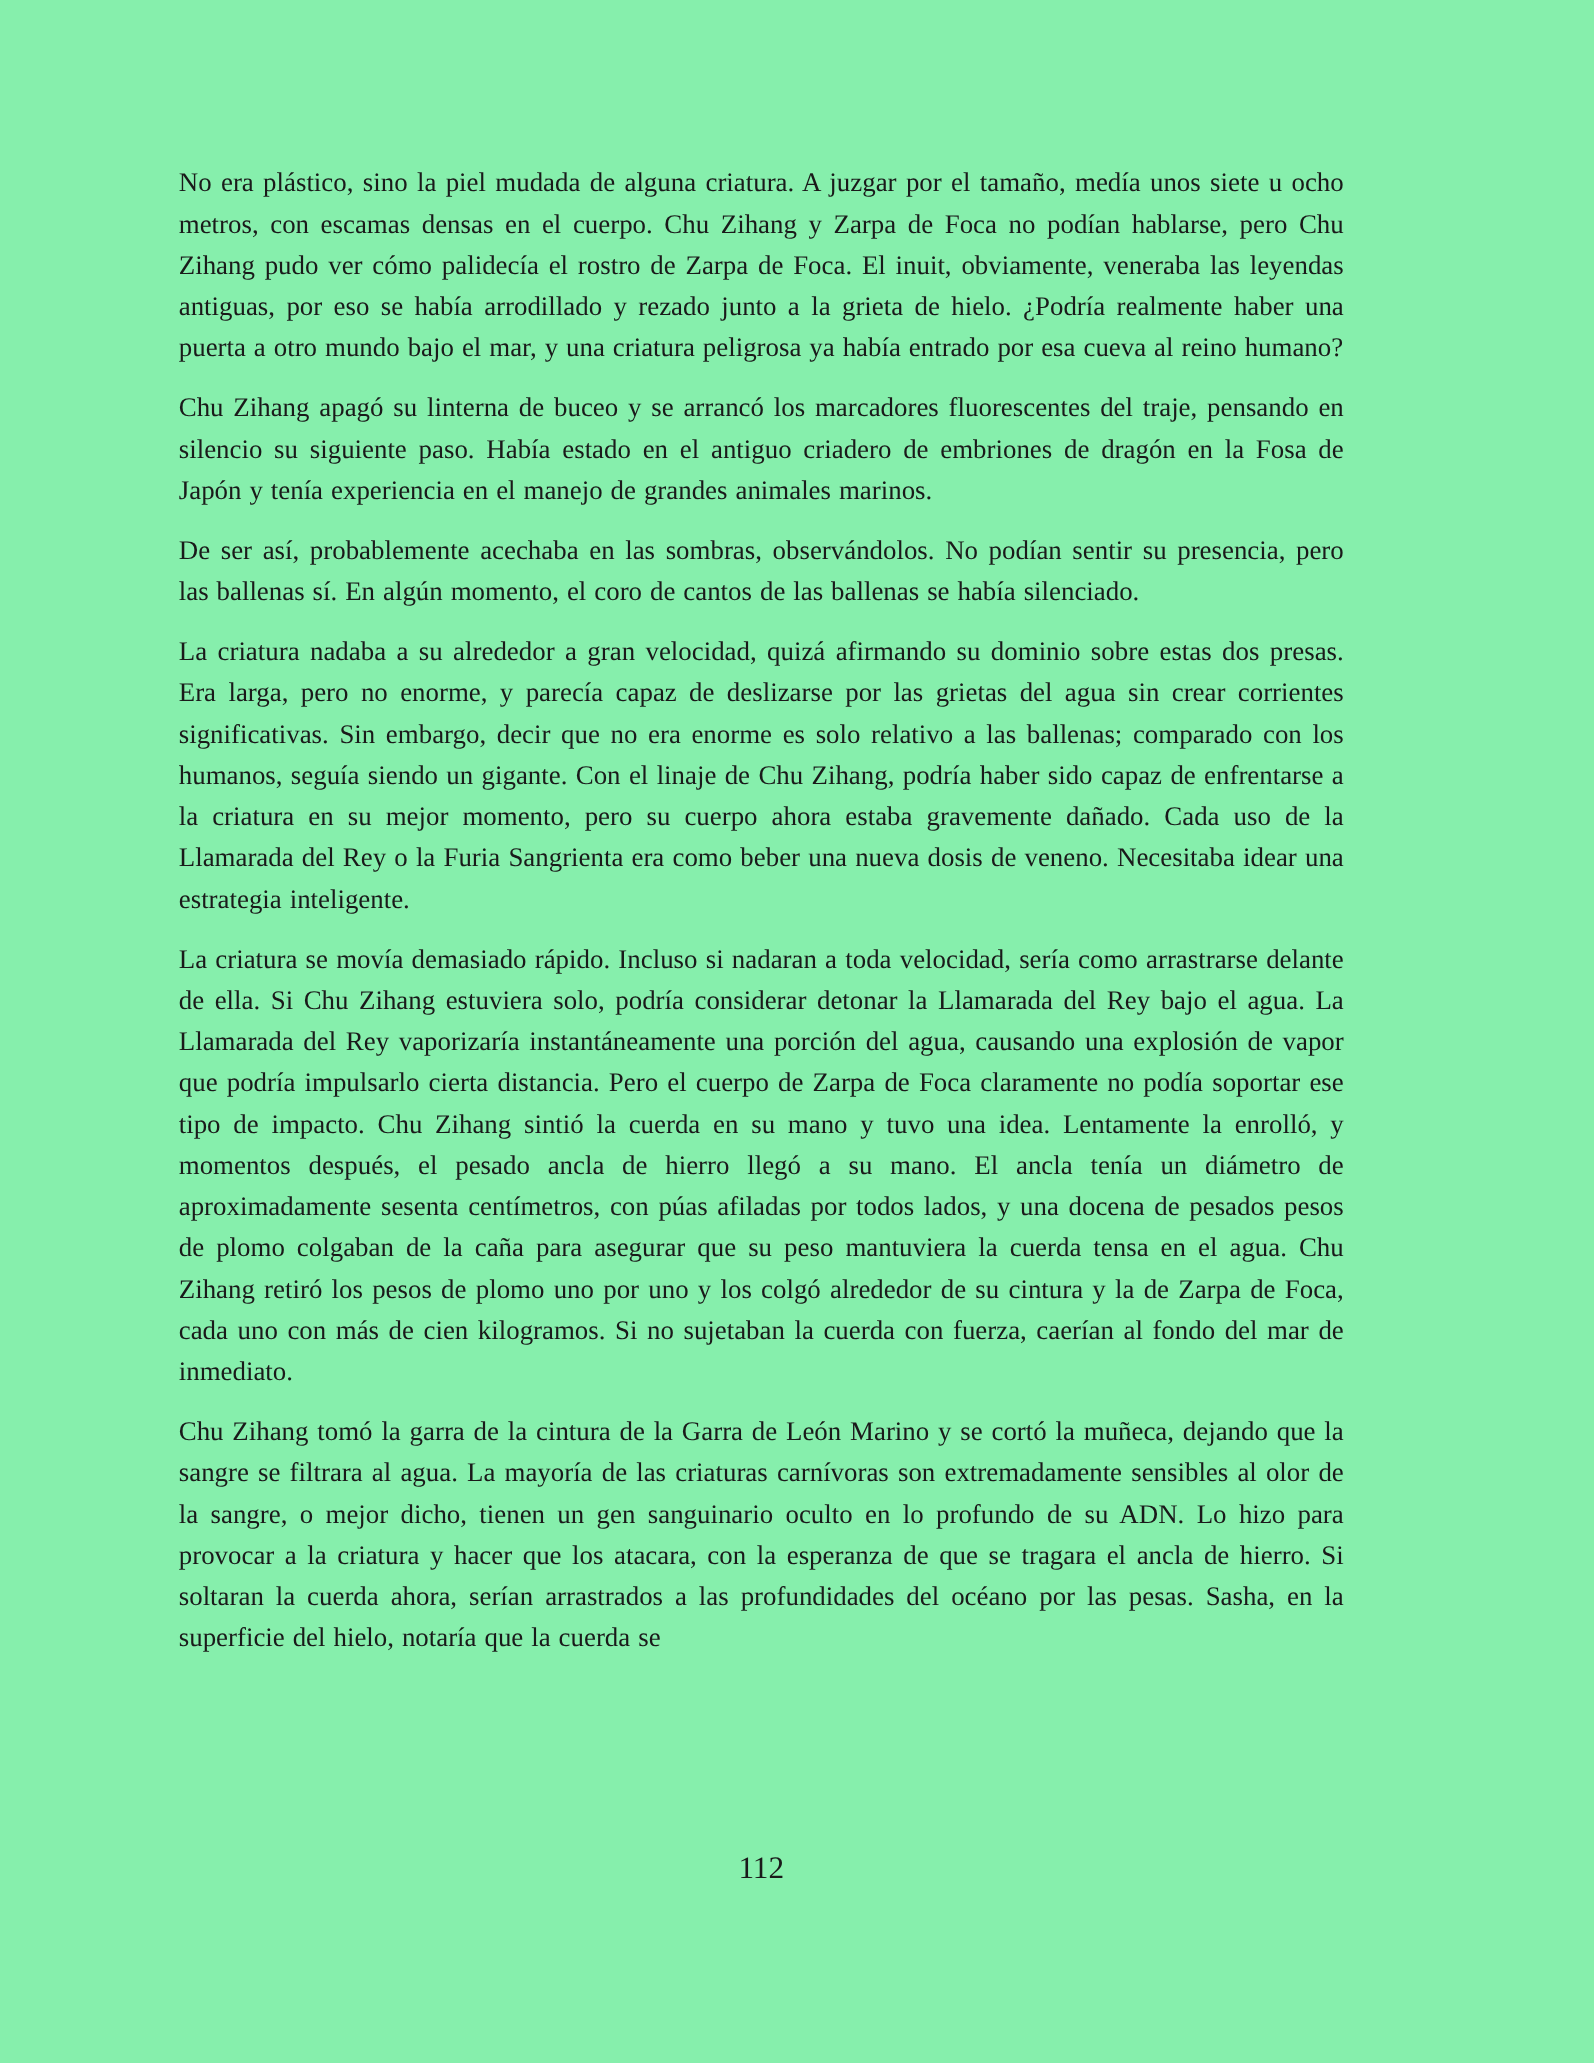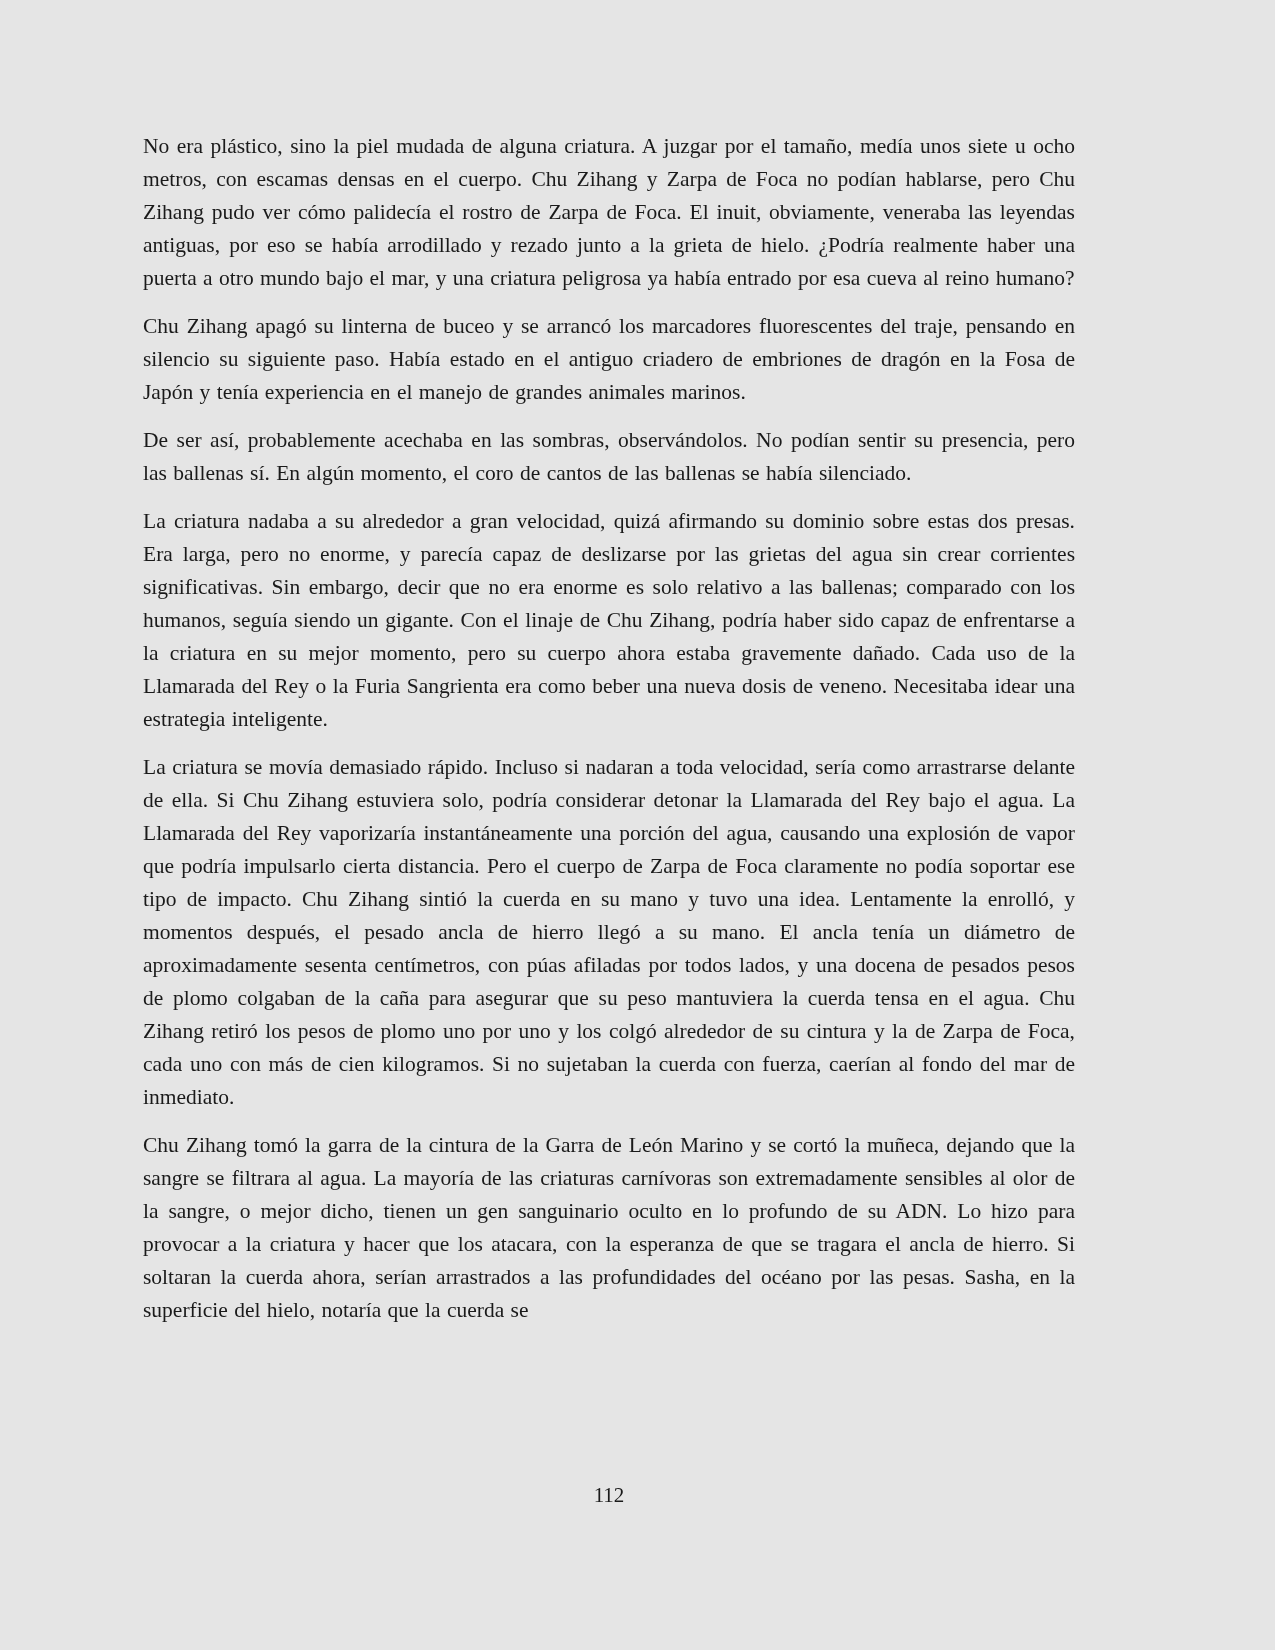--- a/index.html
+++ b/index.html
@@ -4,21 +4,21 @@
 <style>
   html, body {
     margin: 0;
     padding: 0;
     background: #ffffff;
   }
   .page {
     position: relative;
     width: 1275px;
     height: 1650px;
-    background: #e5e5e5;
+    background: #86efac;
     font-family: "Liberation Serif", "DejaVu Serif", serif;
     color: #1a1a1a;
     box-sizing: border-box;
     overflow: hidden;
   }
   .text-block {
     position: absolute;
     top: 130px;
     left: 143px;
     width: 932px;
@@ -30,21 +30,21 @@
     text-align: justify;
     text-justify: inter-word;
     word-spacing: 1px;
   }
   .page-footer {
     position: absolute;
     left: 143px;
     width: 932px;
     top: 1482px;
     text-align: center;
-    font-size: 21px;
+    font-size: 25px;
     line-height: 26px;
   }
 </style>
 </head>
 <body>
 
 <div class="page">
   <div class="text-block">
     <p>No era plástico, sino la piel mudada de alguna criatura. A juzgar por el tamaño, medía unos siete u ocho metros, con escamas densas en el cuerpo. Chu Zihang y Zarpa de Foca no podían hablarse, pero Chu Zihang pudo ver cómo palidecía el rostro de Zarpa de Foca. El inuit, obviamente, veneraba las leyendas antiguas, por eso se había arrodillado y rezado junto a la grieta de hielo. ¿Podría realmente haber una puerta a otro mundo bajo el mar, y una criatura peligrosa ya había entrado por esa cueva al reino humano?</p>
     <p>Chu Zihang apagó su linterna de buceo y se arrancó los marcadores fluorescentes del traje, pensando en silencio su siguiente paso. Había estado en el antiguo criadero de embriones de dragón en la Fosa de Japón y tenía experiencia en el manejo de grandes animales marinos.</p>

